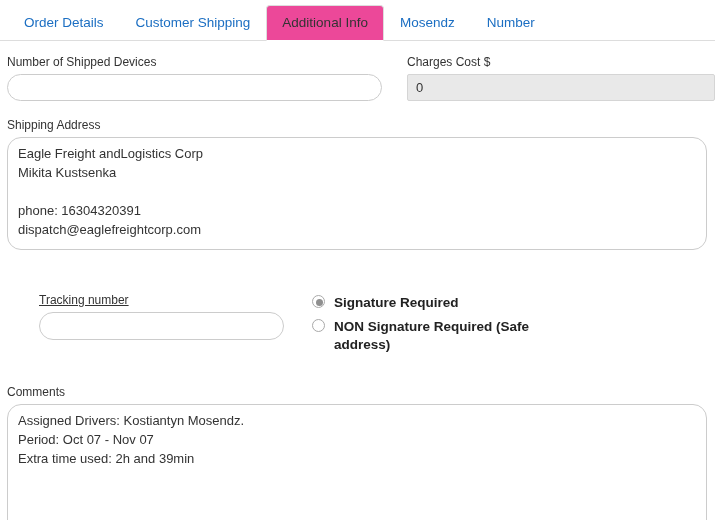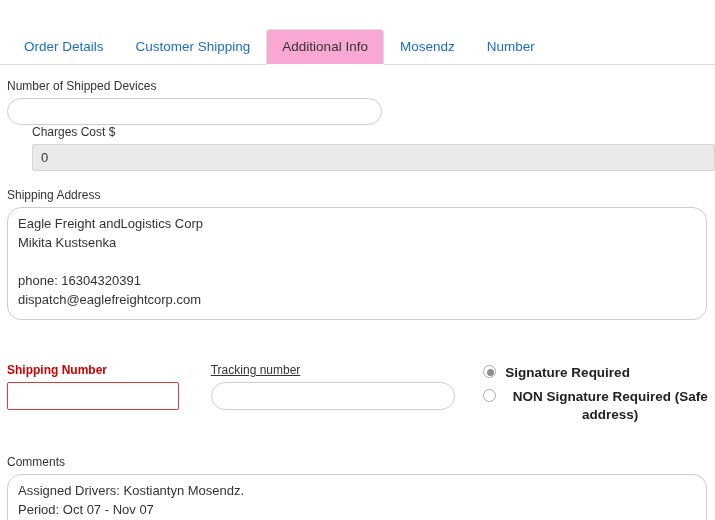--- a/index.html
+++ b/index.html
@@ -19,43 +19,42 @@
   }
   .tab {
     padding: 9px 15px 10px 15px;
     color: #1b6ec2; cursor: pointer;
     font-size: 13.5px; line-height: 15px;
     border: 1px solid transparent;
     margin-bottom: -1px; white-space: nowrap;
     border-radius: 4px 4px 0 0;
   }
   .tab.active {
-    color: #333; background: #f9a8d4;
+    color: #333; background: #ec4899;
     border-color: #ddd #ddd #fff #ddd;
     cursor: default;
-    margin-top: 24px;
   }
 
   
   .form { padding-left: 7px; }
   .field-label {
     display: block; font-size: 12px; color: #333;
     margin: 0 0 5px 0; line-height: 14px;
   }
   .field-label.error { color: #cc0000; font-weight: bold; }
 
   input[type="text"], textarea {
     font-family: "Liberation Sans", sans-serif;
     font-size: 13px; color: #333;
     border: 1px solid #ccc; border-radius: 14px;
     padding: 4px 8px; background: #fff; outline: none;
   }
   textarea { resize: none; line-height: 19px; padding: 6px 10px; }
 
-  .row1 { display: flex; margin-top: 14px; flex-direction: column; }
+  .row1 { display: flex; margin-top: 14px; }
   .col-devices { width: 375px; }
   .col-devices input { width: 100%; height: 27px; }
   .col-cost { flex: 1; margin-left: 25px; }
   .col-cost input {
     width: 100%; height: 27px;
     background: #e9e9e9; border-color: #d5d5d5;
     border-radius: 2px; color: #333;
   }
 
   .block-address { margin-top: 17px; }
@@ -75,21 +74,21 @@
     border: 1px solid #a9a9a9; border-radius: 50%;
     background: #fff; margin-top: 1px;
   }
   .radio-circle.checked::after {
     content: ""; display: block;
     width: 7px; height: 7px; margin: 3px;
     border-radius: 50%; background: #8f8f8f;
   }
   .radio-label {
     margin-left: 9px; font-weight: bold;
-    font-size: 13.5px; line-height: 18px; color: #222; text-align: center;
+    font-size: 13.5px; line-height: 18px; color: #222;
   }
 
   .block-comments { margin-top: 25px; }
   .block-comments textarea { width: 700px; height: 155px; }
 </style>
 </head>
 <body>
 
 <div class="tabs">
   <div class="tab">Order Details</div>
@@ -115,24 +114,20 @@
   <div class="block-address">
     <label class="field-label">Shipping Address</label>
     <textarea style="">Eagle Freight andLogistics Corp
 Mikita Kustsenka
 
 phone: 16304320391
 dispatch@eaglefreightcorp.com</textarea>
   </div>
 
   <div class="row2">
-    <div class="col-shipnum">
-      <label class="field-label error">Shipping Number</label>
-      <input type="text" value="" style="">
-    </div>
     <div class="col-tracking">
       <label class="field-label">Tracking number</label>
       <input type="text" value="" style="">
     </div>
     <div class="radio-group">
       <div class="radio-row">
         <span class="radio-circle checked"></span>
         <span class="radio-label">Signature Required</span>
       </div>
       <div class="radio-row">

